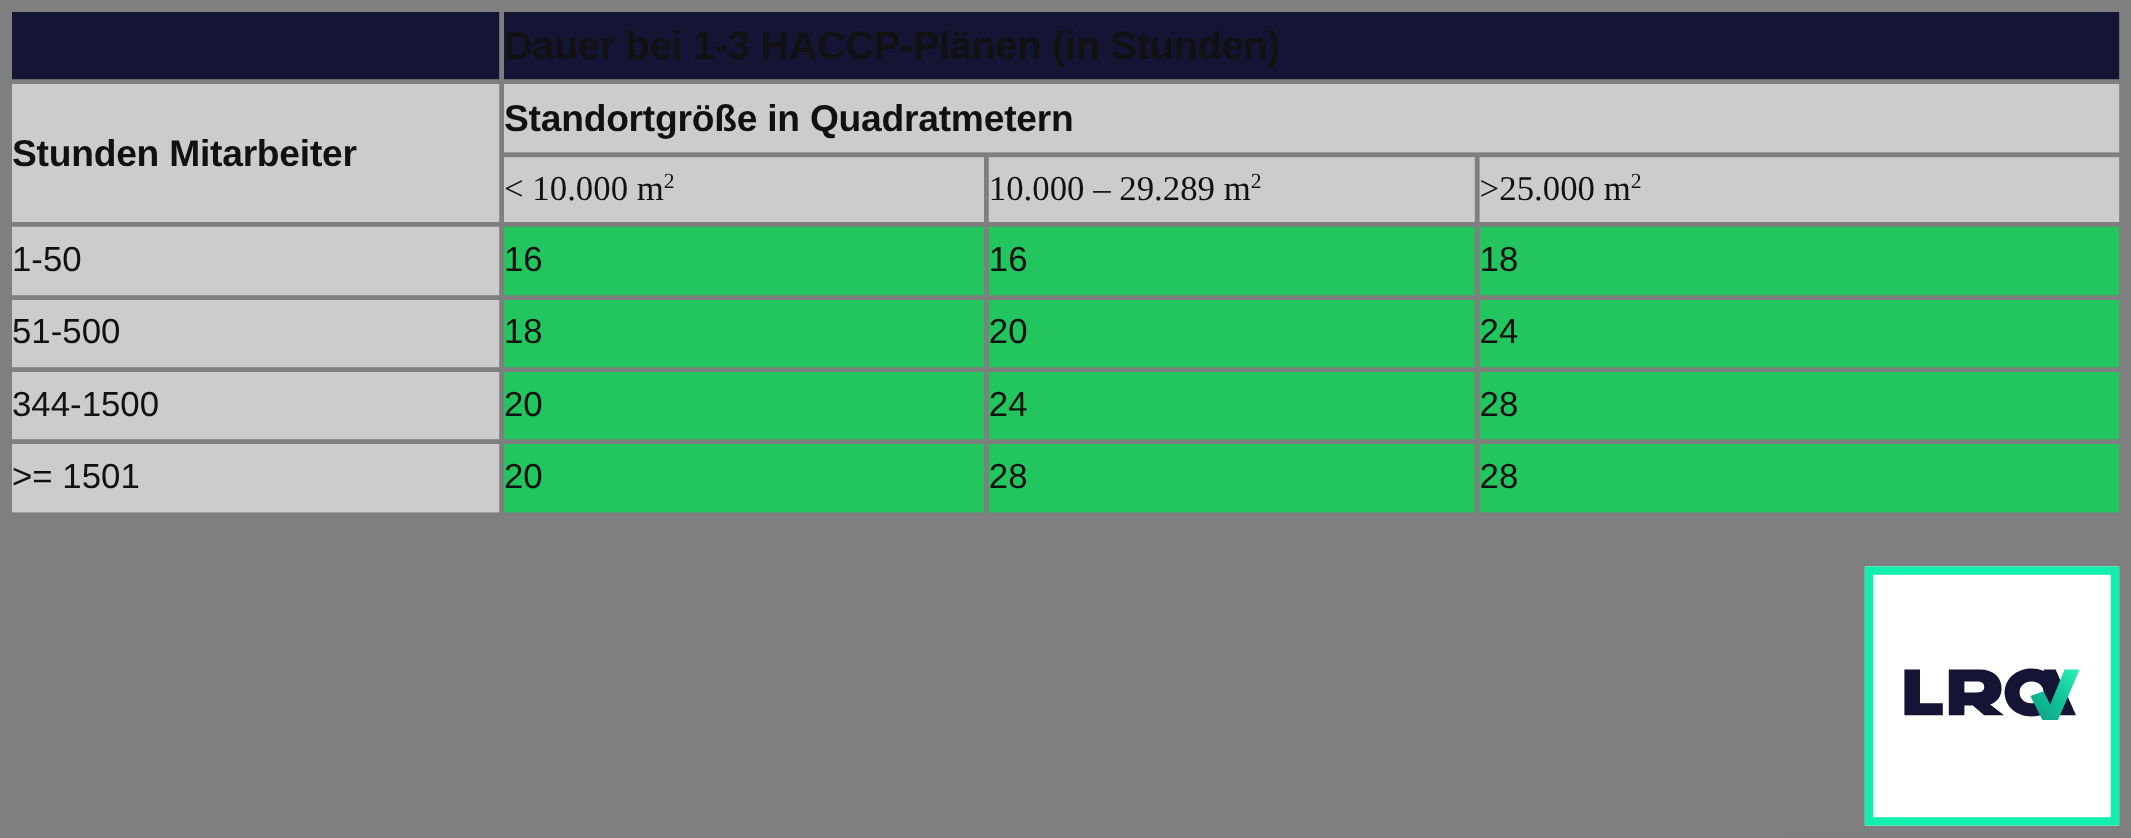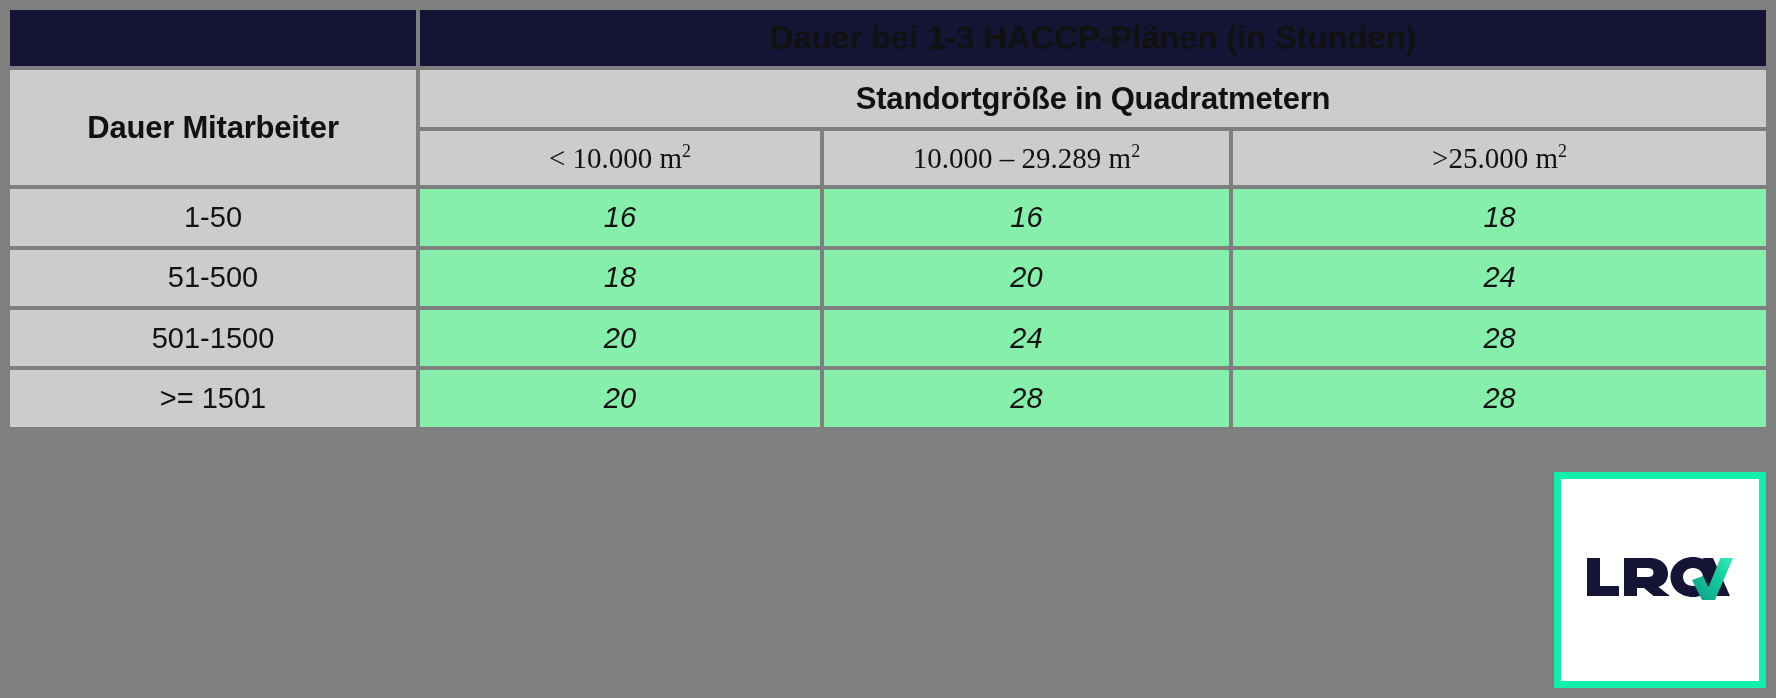--- a/index.html
+++ b/index.html
@@ -35,21 +35,20 @@
     width: 1756px;
     height: 425px;
     border-collapse: separate;
     border-spacing: 4px;
     table-layout: fixed;
     margin: -4px 0 0 -4px;
   }
   table.haccp td {
     padding: 0;
     vertical-align: middle;
-    text-align: center;
     color: #111111;
   }
 
   
   col.c0 { width: 406px; }
   col.c1 { width: 400px; }
   col.c2 { width: 405px; }
   col.c3 { width: 533px; }
 
   .cell-navy {
@@ -74,24 +73,23 @@
     font-size: 29px;
     color: #1a1a1a;
     font-family: Liberation Serif, serif;
   }
   .cell-rowlabel {
     background: #cccccc;
     font-size: 29px;
     color: #1a1a1a;
   }
   .cell-teal {
-    background: #86efac;
+    background: #22c55e;
     font-size: 29px;
     color: #111111;
-    font-style: italic;
   }
 
   .row-title  { height: 52px; }
   .row-sub    { height: 52px; }
   .row-colhd  { height: 50px; }
   .row-data   { height: 52px; border-radius: 20px; }
 
   sup.sq {
     font-size: 0.62em;
     vertical-align: super;
@@ -128,21 +126,21 @@
           <col class="c3">
       </colgroup>
       <tbody>
 
         <tr class="row-title">
           <td class="cell-navy-blank"></td>
           <td class="cell-navy" colspan="3">Dauer bei 1-3 HACCP-Plänen (in Stunden)</td>
         </tr>
 
         <tr class="row-sub">
-          <td class="cell-grayhead" rowspan="2">Dauer Mitarbeiter</td>
+          <td class="cell-grayhead" rowspan="2">Stunden Mitarbeiter</td>
           <td class="cell-grayhead" colspan="3">Standortgröße in Quadratmetern</td>
         </tr>
 
         <tr class="row-colhd">
           <td class="cell-gray">
             <span>&lt; 10.000 m</span><sup class="sq">2</sup>
           </td>
           <td class="cell-gray">
             <span>10.000 – 29.289 m</span><sup class="sq">2</sup>
           </td>
@@ -159,21 +157,21 @@
         </tr>
 
         <tr class="row-data">
           <td class="cell-rowlabel">51-500</td>
           <td class="cell-teal">18</td>
           <td class="cell-teal">20</td>
           <td class="cell-teal">24</td>
         </tr>
 
         <tr class="row-data">
-          <td class="cell-rowlabel">501-1500</td>
+          <td class="cell-rowlabel">344-1500</td>
           <td class="cell-teal">20</td>
           <td class="cell-teal">24</td>
           <td class="cell-teal">28</td>
         </tr>
 
         <tr class="row-data">
           <td class="cell-rowlabel">&gt;= 1501</td>
           <td class="cell-teal">20</td>
           <td class="cell-teal">28</td>
           <td class="cell-teal">28</td>

